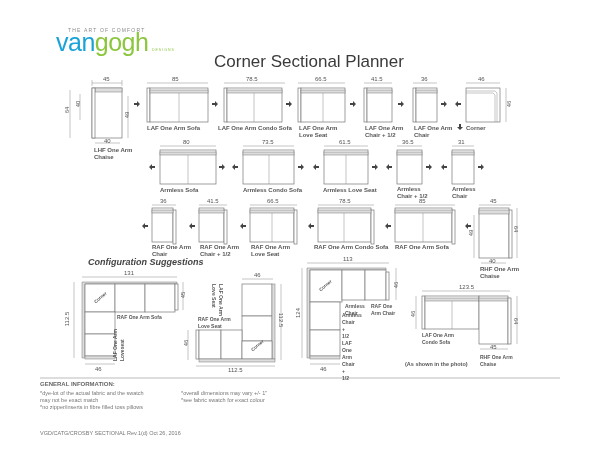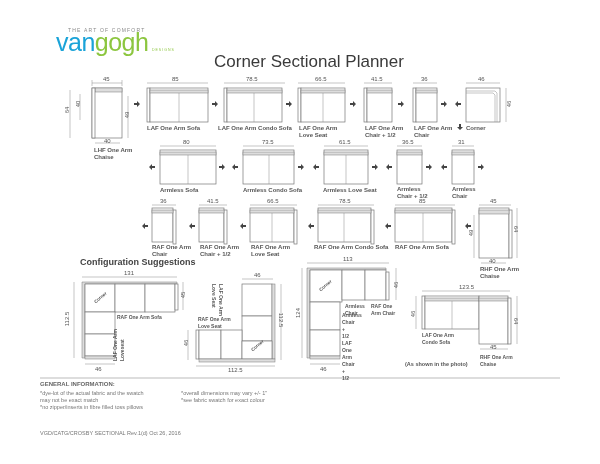--- a/index.html
+++ b/index.html
@@ -6,21 +6,21 @@
   body{width:600px;height:464px;position:relative;overflow:hidden;font-family:"Liberation Sans",sans-serif;color:#333;}
   .abs{position:absolute;}
   .logo-tag{font-size:5px;letter-spacing:1.2px;color:#8a8a8a;}
   .logo-main{font-size:25px;letter-spacing:-0.5px;line-height:1;}
   .logo-van{color:#1aa3d8;}
   .logo-gogh{color:#8cc63f;}
   .logo-sub{font-size:3.5px;letter-spacing:1px;color:#8cc63f;}
   .title{font-size:17px;color:#3a3a3a;}
   .lbl{font-size:6px;font-weight:bold;color:#555;line-height:7px;white-space:nowrap;}
   .dim{font-size:6px;color:#555;}
-  .section{font-size:9px;font-weight:bold;color:#444;}
+  .section{font-size:9px;font-weight:bold;font-style:italic;color:#444;margin-left:8px;}
   .info-h{font-size:6px;font-weight:bold;color:#666;}
   .info{font-size:5.5px;color:#777;line-height:7px;white-space:nowrap;}
   svg .o{fill:#fff;stroke:#777;stroke-width:0.7;}
   svg .g{fill:#ddd;stroke:#777;stroke-width:0.5;}
   svg .d{fill:none;stroke:#888;stroke-width:0.5;}
   svg .ar{fill:#444;}
 </style>
 </head>
 <body>
 

